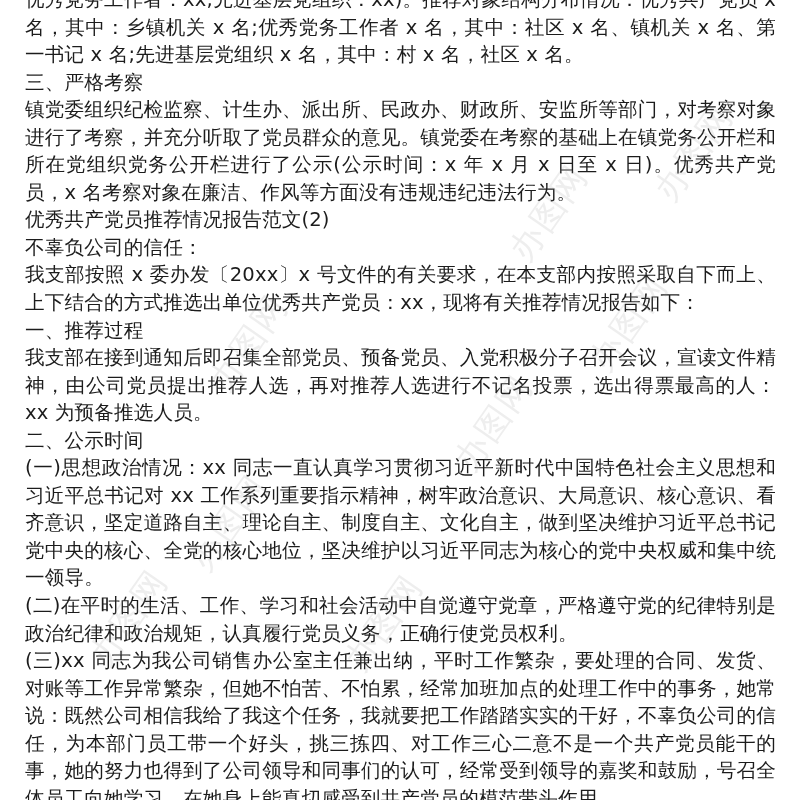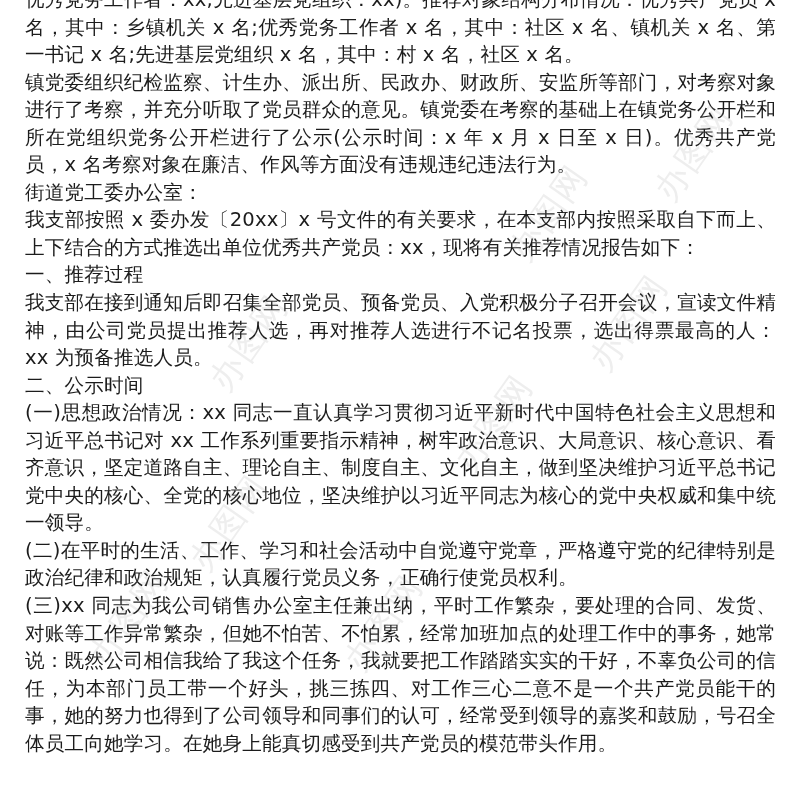--- a/index.html
+++ b/index.html
@@ -50,22 +50,24 @@
       white-space: nowrap;
       letter-spacing: 2px;
     }
   </style>
 </head>
 <body>
 
 <div class="page">
   <div class="doc">
     <p>优秀党务工作者：xx;先进基层党组织：xx)。推荐对象结构分布情况：优秀共产党员 x 名，其中：乡镇机关 x 名;优秀党务工作者 x 名，其中：社区 x 名、镇机关 x 名、第一书记 x 名;先进基层党组织 x 名，其中：村 x 名，社区 x 名。</p>
+    <p>三、严格考察</p>
     <p>镇党委组织纪检监察、计生办、派出所、民政办、财政所、安监所等部门，对考察对象进行了考察，并充分听取了党员群众的意见。镇党委在考察的基础上在镇党务公开栏和所在党组织党务公开栏进行了公示(公示时间：x 年 x 月 x 日至 x 日)。优秀共产党员，x 名考察对象在廉洁、作风等方面没有违规违纪违法行为。</p>
-    <p>街道党工委办公室：</p>
+    <p>优秀共产党员推荐情况报告范文(2)</p>
+    <p>不辜负公司的信任：</p>
     <p>我支部按照 x 委办发〔20xx〕x 号文件的有关要求，在本支部内按照采取自下而上、上下结合的方式推选出单位优秀共产党员：xx，现将有关推荐情况报告如下：</p>
     <p>一、推荐过程</p>
     <p>我支部在接到通知后即召集全部党员、预备党员、入党积极分子召开会议，宣读文件精神，由公司党员提出推荐人选，再对推荐人选进行不记名投票，选出得票最高的人：xx 为预备推选人员。</p>
     <p>二、公示时间</p>
     <p>(一)思想政治情况：xx 同志一直认真学习贯彻习近平新时代中国特色社会主义思想和习近平总书记对 xx 工作系列重要指示精神，树牢政治意识、大局意识、核心意识、看齐意识，坚定道路自主、理论自主、制度自主、文化自主，做到坚决维护习近平总书记党中央的核心、全党的核心地位，坚决维护以习近平同志为核心的党中央权威和集中统一领导。</p>
     <p>(二)在平时的生活、工作、学习和社会活动中自觉遵守党章，严格遵守党的纪律特别是政治纪律和政治规矩，认真履行党员义务，正确行使党员权利。</p>
     <p>(三)xx 同志为我公司销售办公室主任兼出纳，平时工作繁杂，要处理的合同、发货、对账等工作异常繁杂，但她不怕苦、不怕累，经常加班加点的处理工作中的事务，她常说：既然公司相信我给了我这个任务，我就要把工作踏踏实实的干好，不辜负公司的信任，为本部门员工带一个好头，挑三拣四、对工作三心二意不是一个共产党员能干的事，她的努力也得到了公司领导和同事们的认可，经常受到领导的嘉奖和鼓励，号召全体员工向她学习。在她身上能真切感受到共产党员的模范带头作用。</p>
   </div>
 </div>
 

